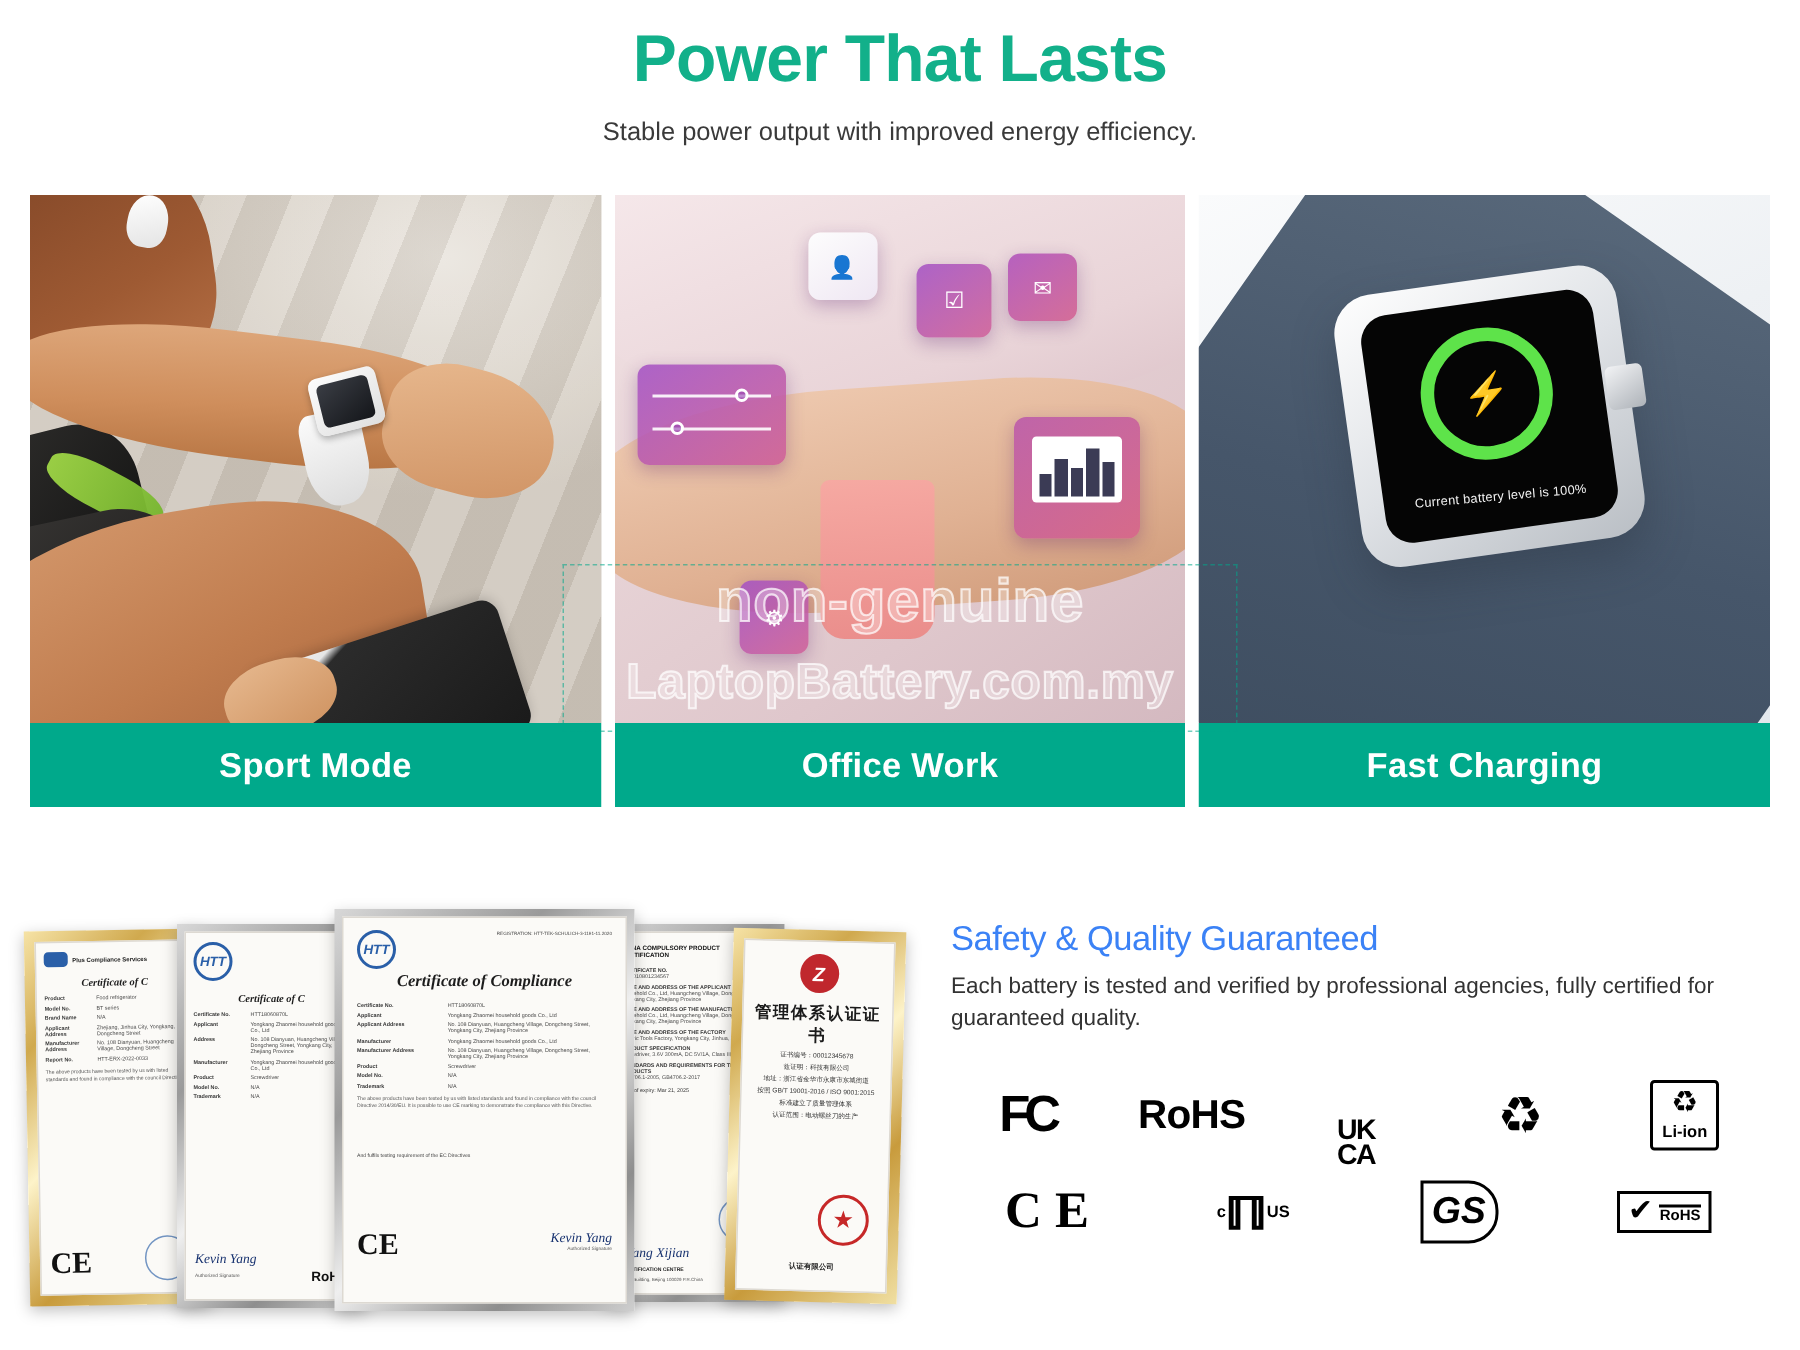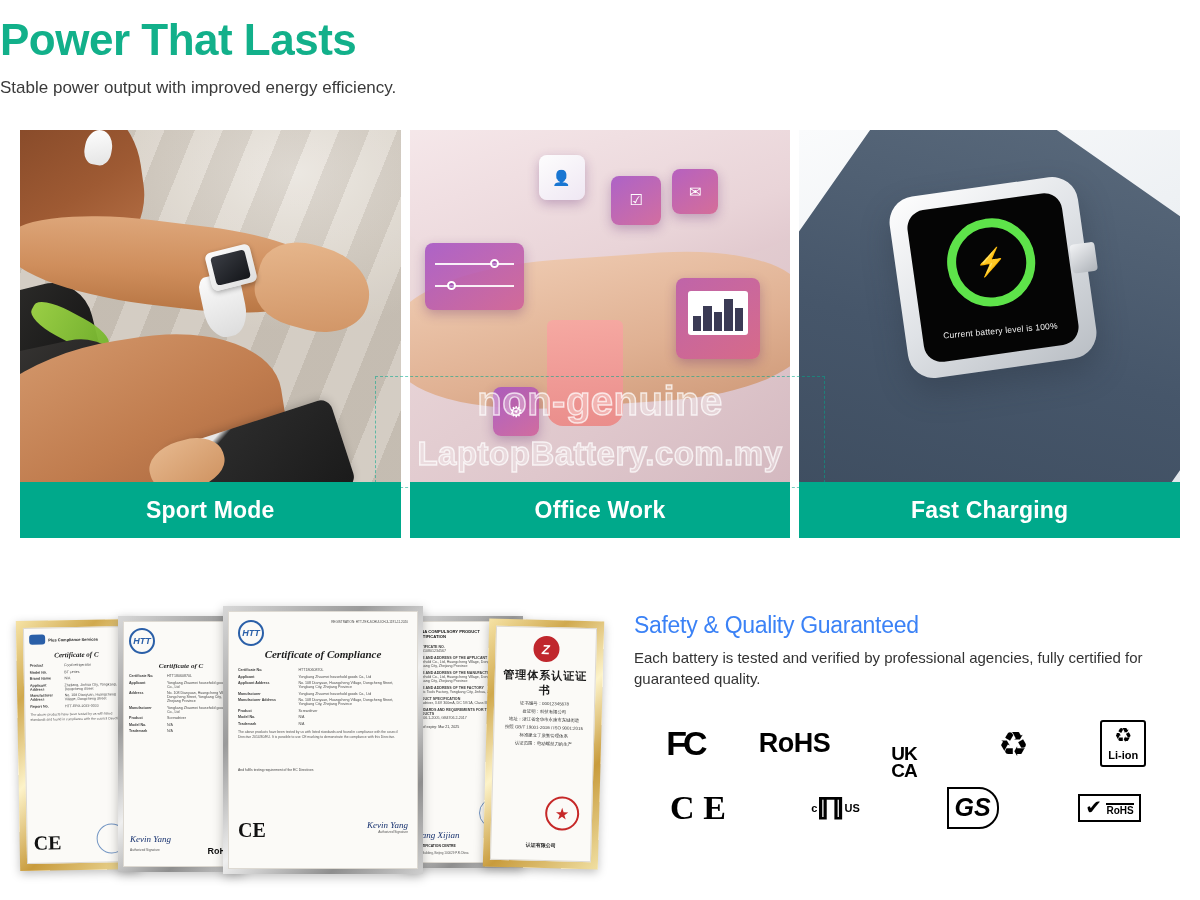--- a/index.html
+++ b/index.html
@@ -5,21 +5,21 @@
   * { box-sizing: border-box; margin: 0; padding: 0; }
   html, body {
     width: 1200px; height: 900px;
     background: #ffffff;
     font-family: "Liberation Sans", sans-serif;
     overflow: hidden;
   }
   .page { position: relative; width: 1200px; height: 900px; background: #fff; }
 
   
-  .header { padding-top: 16px; }
+  .header { padding-top: 16px; text-align: center; }
   .header h1 {
     font-size: 44px; font-weight: bold; color: #12b08a;
     letter-spacing: -0.5px; line-height: 1.1;
   }
   .header .sub {
     margin-top: 14px; font-size: 17px; color: #3a3a3a; font-weight: 400;
   }
 
   
   .cards {

